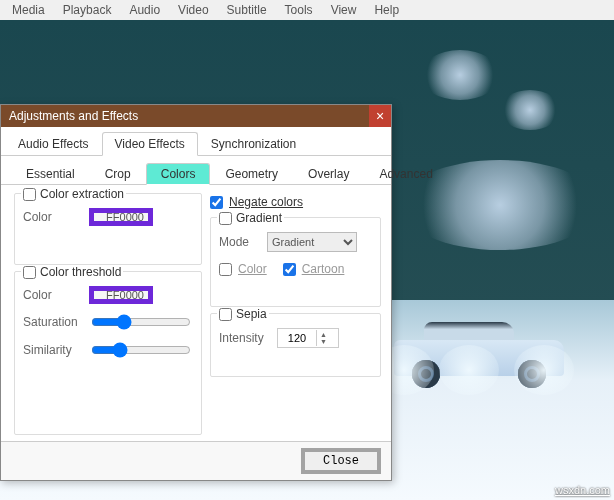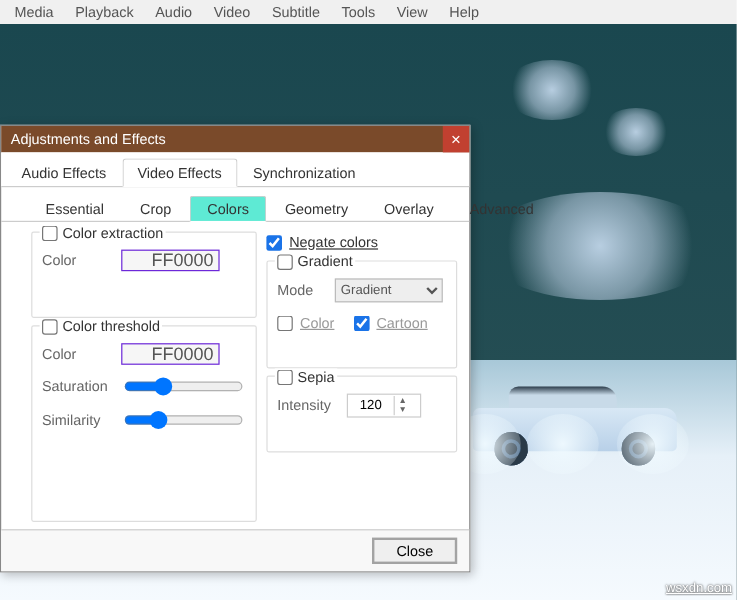--- a/index.html
+++ b/index.html
@@ -87,34 +87,34 @@
     color:#333; cursor:default;
     position:relative; top:1px;
   }
   .tab.active {
     border:1px solid #ccc; border-bottom:1px solid #fff;
     background:#fff;
     border-radius: 3px 3px 0 0;
   }
   .subtab-row {
     display:flex;
-    padding: 6px 6px 0 22px;
+    padding: 6px 6px 0 10px;
     border-bottom: 1px solid #ccc;
   }
   .subtab {
     padding: 3px 14px; border:1px solid transparent;
     color:#333; cursor:default; position:relative; top:1px;
     font-size: 12px;
   }
   .subtab.active {
     border:1px solid #ccc; border-bottom:1px solid #fff;
     background:#5eead4; border-radius:3px 3px 0 0;
   }
   .panel-body {
-    padding: 8px 10px 6px 25px;
+    padding: 8px 10px 6px 13px;
     display:flex; gap: 8px;
     height: 256px;
     justify-content: flex-end;
   }
   .col { flex:1; display:flex; flex-direction:column; gap:6px; }
   .group {
     border:1px solid #ddd; border-radius:2px;
     padding: 6px 8px 8px 8px; position:relative;
   }
   .group > .group-header {
@@ -122,42 +122,42 @@
     background:#fff; padding:0 2px;
     display:flex; align-items:center; gap:4px;
   }
   input[type=checkbox]{
     width:13px; height:13px; margin:0;
     accent-color:#1a73e8;
   }
   .row { display:flex; align-items:center; gap:8px; margin-top:8px; font-size:12px; color:#666; }
   .row label, .label { width:58px; color:#666; }
   .textbox {
-    border:1px solid #6d28d9; background:#f6f6f6;
-    height:18px; padding:0 4px; font-size:15px;
-    width:82px; text-align:right; color:#555;
+    border:5px solid #6d28d9; background:#f6f6f6;
+    height:18px; padding:0 4px; font-size:11px;
+    width:64px; text-align:right; color:#555;
   }
   input[type=range]{ width:100px; }
   select.dd {
     height:20px; font-size:11px; background:#eee; border:1px solid #bbb;
     width:90px; color:#555;
   }
   .chk-line{display:flex;align-items:center;gap:6px;margin:2px 0;color:#333;text-decoration:underline;}
   .chk-line.disabled{color:#999;}
   .spin { display:flex; align-items:center; border:1px solid #ccc; height:20px; width:62px;}
   .spin input{border:none;width:38px;font-size:11px;text-align:center;outline:none;}
   .spin .arrows{display:flex;flex-direction:column;font-size:7px;line-height:7px;color:#666;border-left:1px solid #ccc;padding:1px 3px;}
   .button-bar{
     border-top:1px solid #ccc;
     display:flex; justify-content:flex-end; gap:6px;
     padding:6px 10px; background:#f8f8f8;
   }
   button.btn{
-    border:2px solid #a3a3a3; background:#efefef;
-    padding:2px 18px; font-size:12px;
+    border:4px solid #a3a3a3; background:#efefef;
+    padding:2px 18px; font-size:12px;font-family:Liberation Mono, monospace;
   }
   .watermark {
     position:absolute; right:4px; bottom:4px;
     color:#fff; font-size:11px; text-shadow:0 0 2px #000;text-decoration:underline;
   }
 </style>
 </head>
 <body>
 
 <div class="app">

